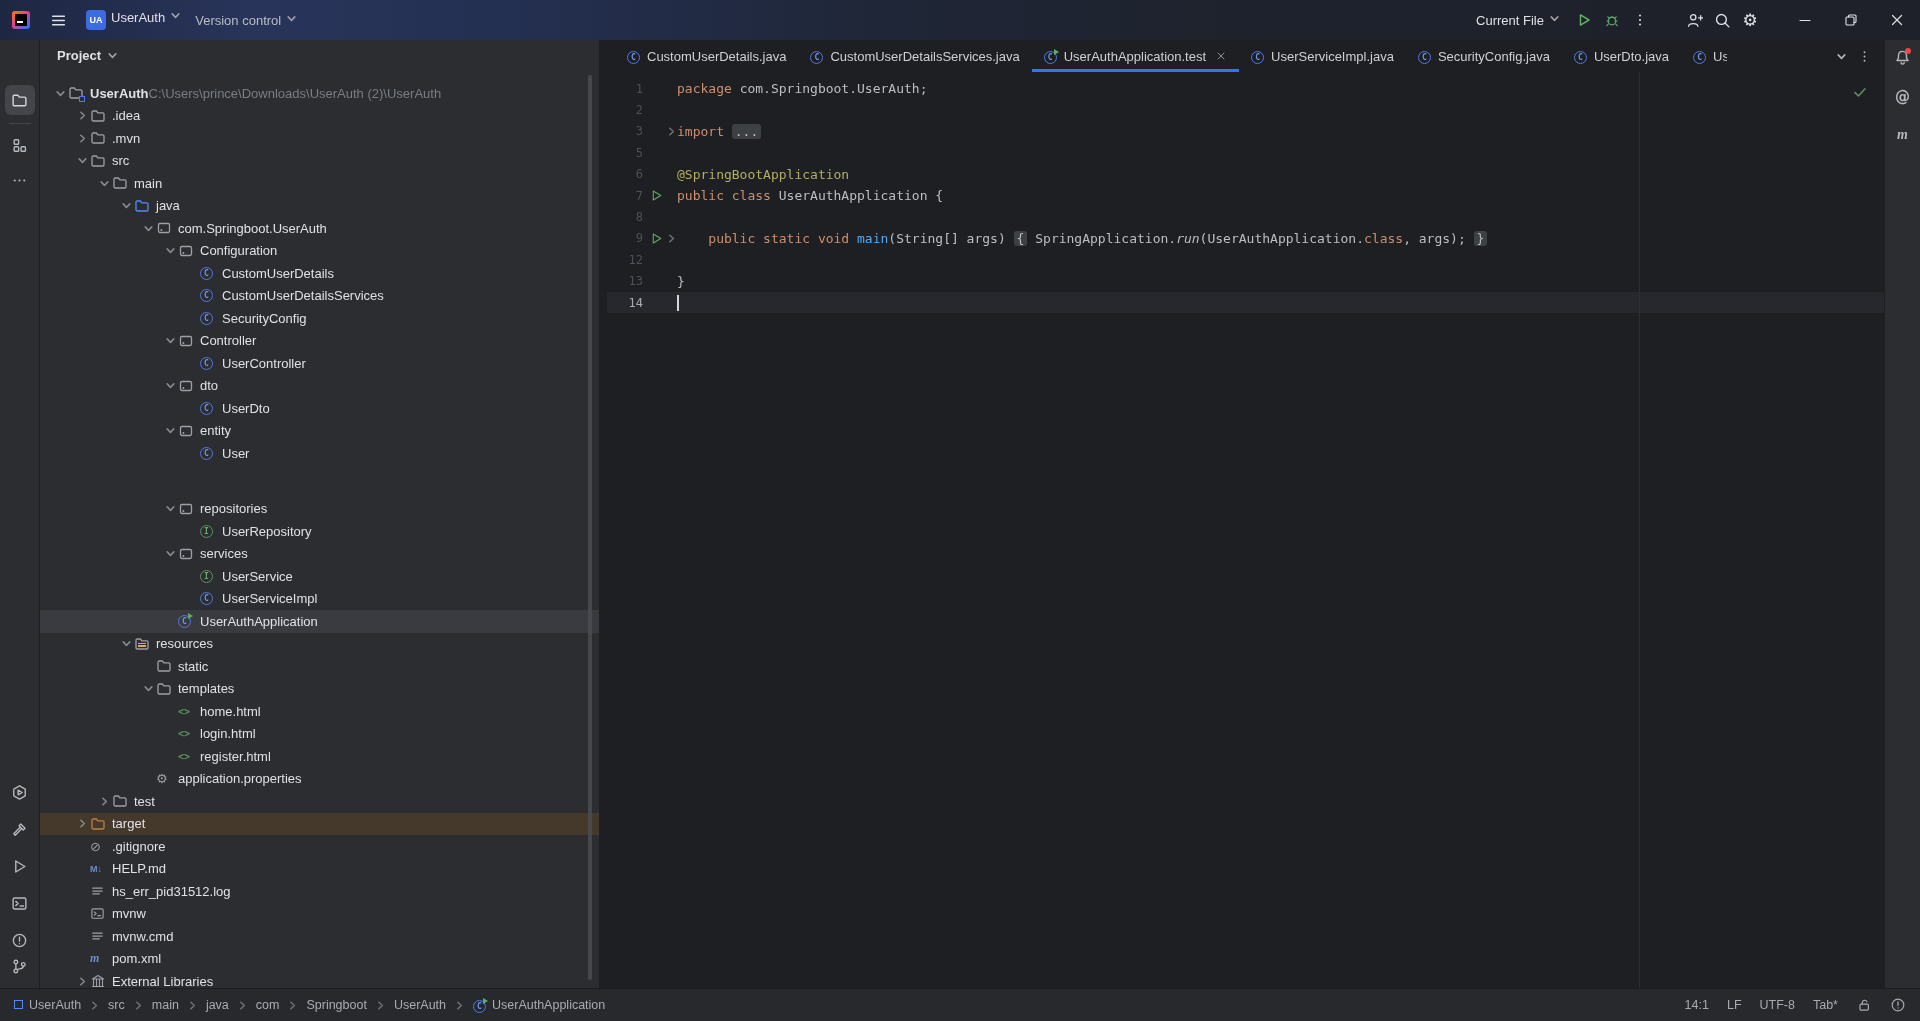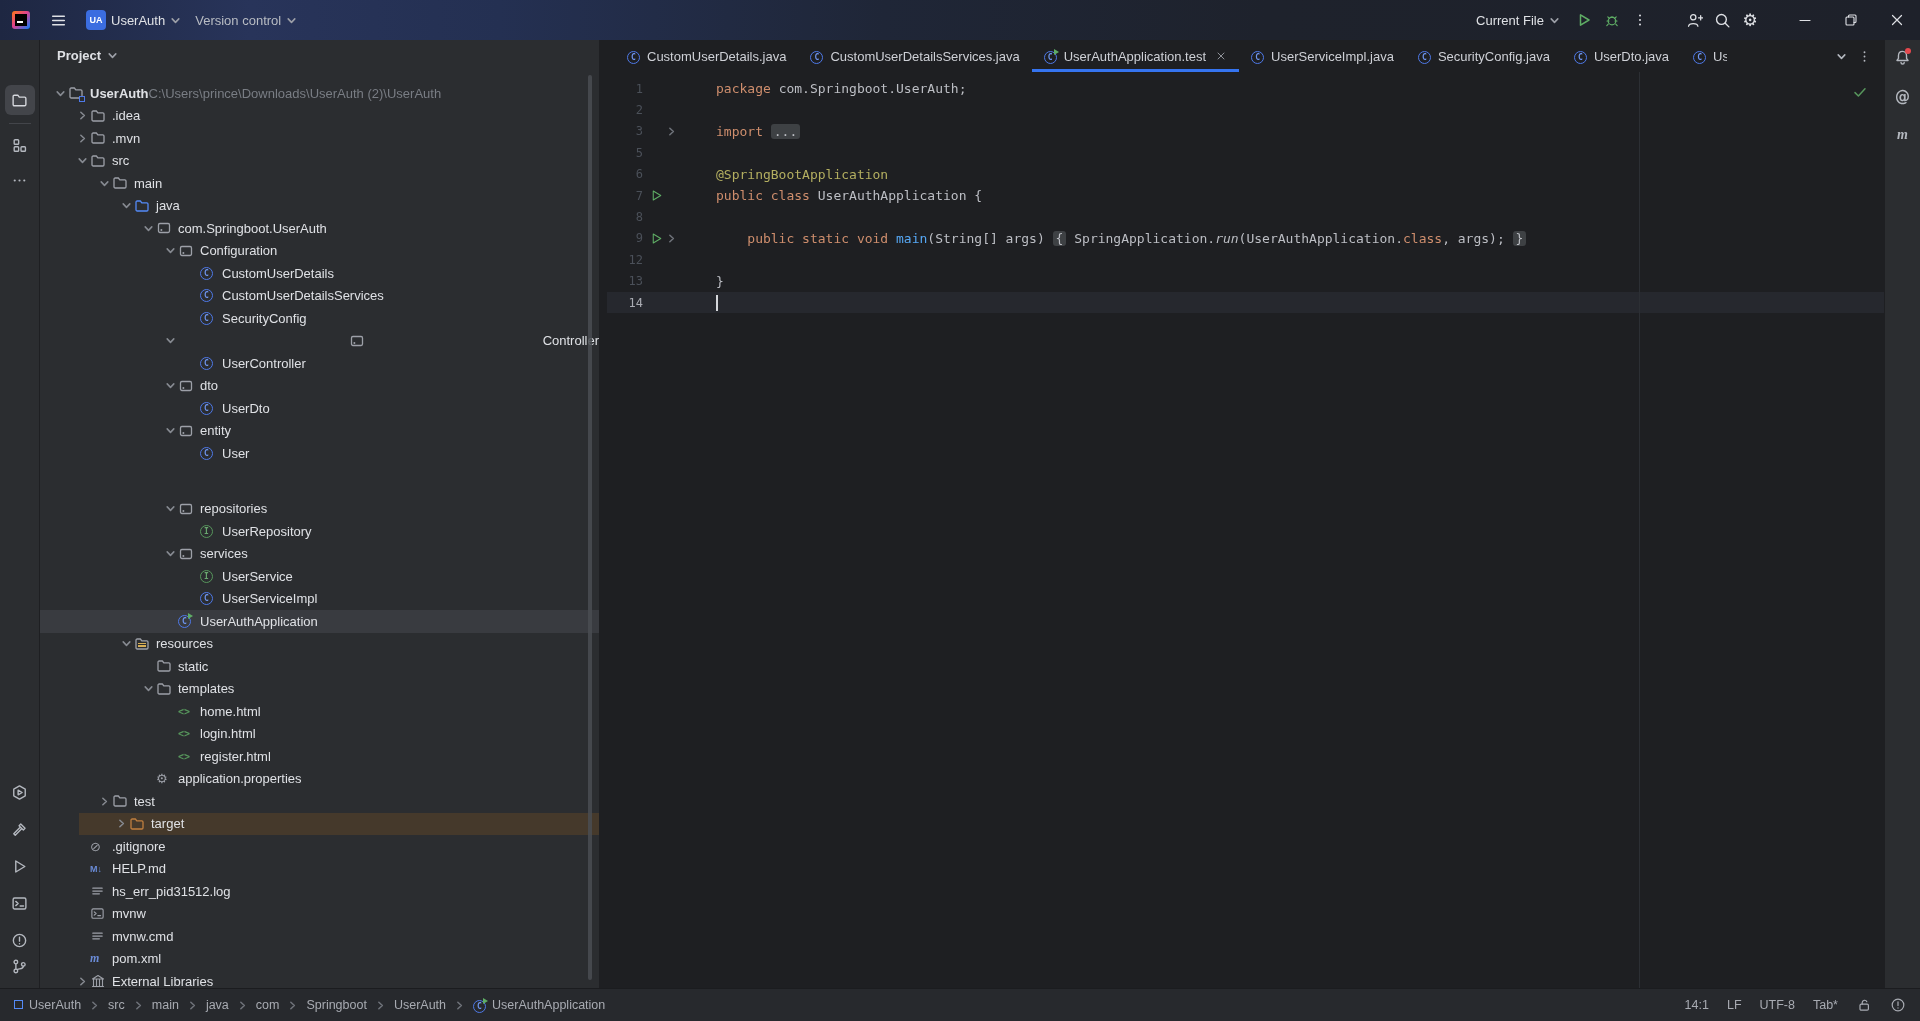--- a/index.html
+++ b/index.html
@@ -12,21 +12,21 @@
     background:linear-gradient(90deg,#1e2742 0%,#28345a 13%,#243052 26%,#1f2637 46%,#1e222c 66%,#1e212a 100%);
     display:flex; align-items:center; padding:0 0 0 12px; }
   .tb-left { display:flex; align-items:center; gap:14px; }
   .idea-logo { width:18px; height:18px; border-radius:3px;
     background:linear-gradient(135deg,#fe7a12 0%,#e0418c 45%,#087cfa 100%); position:relative; }
   .idea-logo::after { content:""; position:absolute; left:3px; top:3px; width:12px; height:12px; background:#000; }
   .idea-logo::before { content:""; position:absolute; left:5px; top:10px; width:6px; height:2px; background:#fff; z-index:1; }
   .icon-btn { display:flex; align-items:center; justify-content:center; width:28px; height:28px; border-radius:4px; cursor:default; }
   .ua-badge { width:20px; height:20px; border-radius:4px; background:#3b6de0; color:#fff;
     font-weight:bold; font-size:9px; display:flex; align-items:center; justify-content:center; }
-  .tb-item { display:flex; align-items:center; gap:5px; color:#dfe1e5; }
+  .tb-item { display:flex; align-items:flex-start; gap:5px; color:#dfe1e5; }
   .tb-item.dim { color:#b8bcc3; }
   .tb-right { margin-left:auto; display:flex; align-items:center; height:100%; }
   .tb-right .gap { width:26px; }
   .winbtn { width:46px; height:40px; display:flex; align-items:center; justify-content:center; }
 
   
   .main { position:absolute; top:40px; left:0; width:1920px; height:948px; display:flex; }
   .stripe { width:40px; background:#2b2d30; position:relative; flex:none; }
   .stripe.left { border-right:1px solid #1e1f22; }
   .stripe.right { width:36px; border-left:1px solid #1e1f22; }
@@ -64,21 +64,21 @@
   .tab-close { margin-left:2px; color:#9da0a8; }
   .tab-controls { margin-left:auto; display:flex; align-items:center; gap:10px; padding-right:12px; }
   .code { flex:1; position:relative; padding-top:6px; font-family:"DejaVu Sans Mono",monospace; font-size:13px; }
   .codeline { height:21.4px; display:flex; align-items:center; position:relative; }
   .codeline.caretline { background:#26282e; }
   .gutter { width:70px; flex:none; display:flex; align-items:center; height:100%; }
   .lnum { width:36px; text-align:right; color:#4b5059; font-size:12px; flex:none; }
   .caretline .lnum { color:#a9abb2; }
   .gslot1 { width:17px; margin-left:5px; flex:none; display:flex; justify-content:center; }
   .gslot2 { width:12px; flex:none; display:flex; justify-content:center; }
-  .ltext { white-space:pre; color:#bcbec4;margin-left:39px; }
+  .ltext { white-space:pre; color:#bcbec4; }
   .tok-kw { color:#cf8e6d; }
   .tok-ann { color:#b3ae60; }
   .tok-mth { color:#56a8f5; }
   .tok-itl { color:#bcbec4; font-style:italic; }
   .tok-foldbox { background:#3e4144; border-radius:3px; padding:0 3px; color:#bcbec4; }
   .caret { display:inline-block; width:1.5px; height:16px; background:#d4d6da; vertical-align:middle; }
   .margin-guide { position:absolute; top:32px; bottom:0; left:1032px; width:1px; background:#2c2f34; }
   .inspections { position:absolute; top:44px; right:16px; }
 
   
@@ -377,21 +377,21 @@
           </span>
           <span class="tlabel">CustomUserDetailsServices</span>
         </div>
         <div class="trow" style="padding-left: 144px;">
           <span class="tchev"></span>
           <span class="ticon">
             <span class="ring">C</span>
           </span>
           <span class="tlabel">SecurityConfig</span>
         </div>
-        <div class="trow" style="padding-left: 122px; justify-content: space-between;">
+        <div class="trow" style="padding-left: 122px;">
           <span class="tchev">
             <svg width="11" height="11" viewBox="0 0 10 10" fill="none" stroke="#868a91" stroke-width="1.4" stroke-linecap="round" stroke-linejoin="round">
               <path d="M2 3.5l3 3.2 3-3.2"></path>
             </svg>
           </span>
           <span class="ticon">
             <svg width="16" height="16" viewBox="0 0 16 16" fill="none" stroke="#9da0a8" stroke-width="1.3" stroke-linecap="round" stroke-linejoin="round">
               <rect x="2.5" y="3.5" width="11" height="9" rx="1.4"></rect>
               <circle cx="5.4" cy="10" r="1" fill="#9da0a8" stroke="none"></circle>
             </svg>
@@ -580,21 +580,21 @@
               <path d="M3.5 2l3.2 3-3.2 3"></path>
             </svg>
           </span>
           <span class="ticon">
             <svg width="16" height="16" viewBox="0 0 16 16" fill="none" stroke="#9da0a8" stroke-width="1.3" stroke-linecap="round" stroke-linejoin="round">
               <path d="M2 4.2c0-.7.5-1.2 1.2-1.2h3.2l1.4 1.8h5c.7 0 1.2.5 1.2 1.2v5.8c0 .7-.5 1.2-1.2 1.2H3.2c-.7 0-1.2-.5-1.2-1.2V4.2z"></path>
             </svg>
           </span>
           <span class="tlabel">test</span>
         </div>
-        <div class="trow exc" style="padding-left: 34px; margin-left: 39px;">
+        <div class="trow exc" style="padding-left: 34px;">
           <span class="tchev">
             <svg width="11" height="11" viewBox="0 0 10 10" fill="none" stroke="#868a91" stroke-width="1.4" stroke-linecap="round" stroke-linejoin="round">
               <path d="M3.5 2l3.2 3-3.2 3"></path>
             </svg>
           </span>
           <span class="ticon">
             <svg width="16" height="16" viewBox="0 0 16 16" fill="none" stroke="#c07f3f" stroke-width="1.3" stroke-linecap="round" stroke-linejoin="round">
               <path d="M2 4.2c0-.7.5-1.2 1.2-1.2h3.2l1.4 1.8h5c.7 0 1.2.5 1.2 1.2v5.8c0 .7-.5 1.2-1.2 1.2H3.2c-.7 0-1.2-.5-1.2-1.2V4.2z"></path>
             </svg>
           </span>

